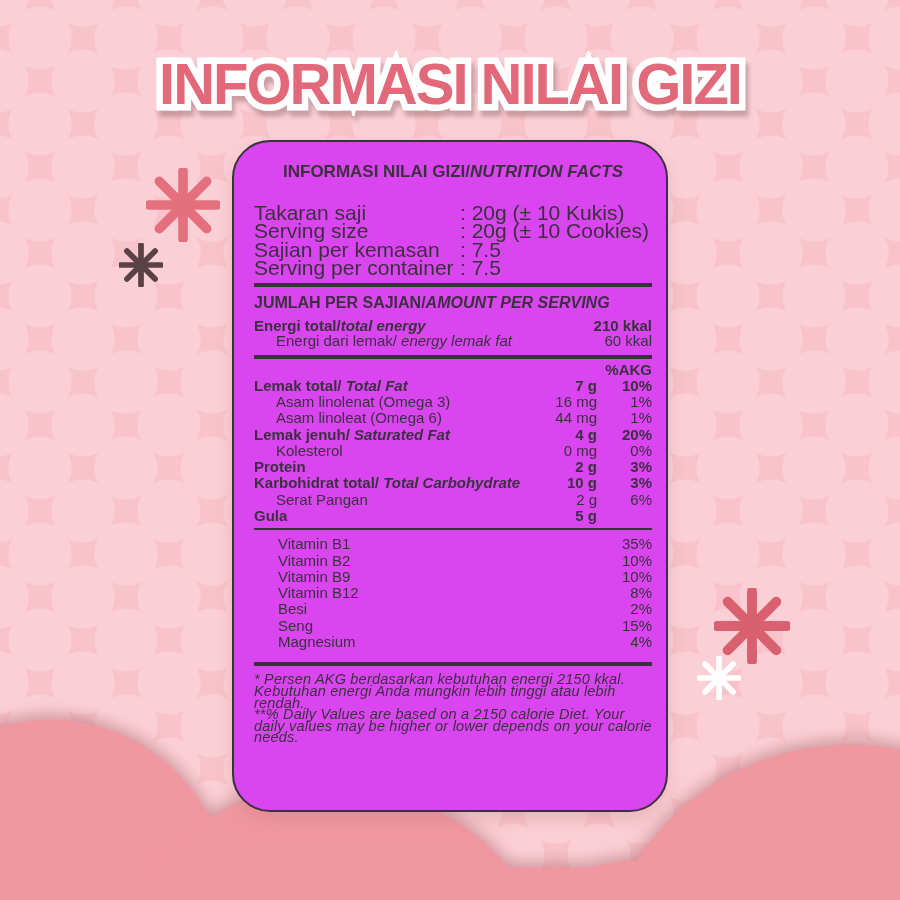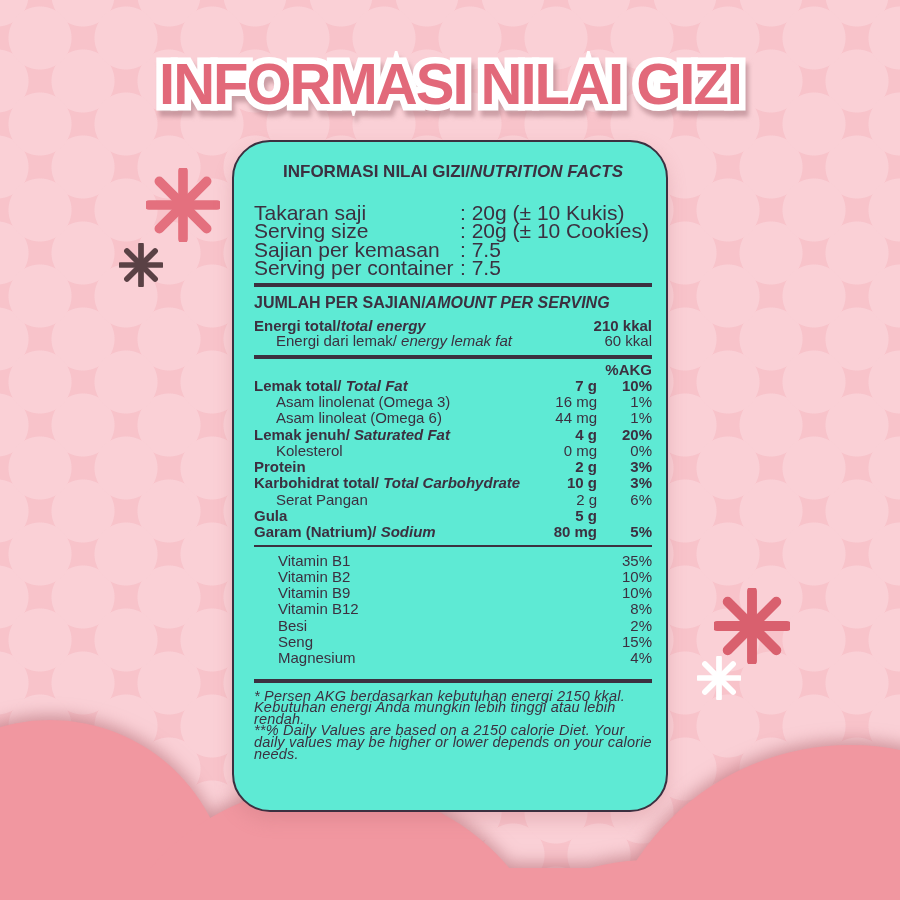--- a/index.html
+++ b/index.html
@@ -42,21 +42,21 @@
   .t-back {
     position:absolute; left:0; top:0; color:#ffffff;
     -webkit-text-stroke:13px #ffffff;
     filter:drop-shadow(3px 6px 2px rgba(164,116,124,.55));
   }
   .t-front { position:relative; color:#e2697a; }
 
   
   .card {
     position:absolute; left:232px; top:140px; width:436px; height:672px;
-    background:#5eead4; border:2.5px solid #3c3040; border-radius:38px;
+    background:#d946ef; border:2.5px solid #3c3040; border-radius:38px;
     padding:20px 14px 0 20px;
     box-shadow:0 8px 18px rgba(190,110,120,.28);
   }
   .card-header { text-align:center; font-size:17px; font-weight:bold; line-height:20px; }
   .en { font-style:italic; }
 
   .serving { margin-top:22px; }
   .srow { display:flex; font-size:21px; line-height:18.4px; }
   .slabel { width:206px; }
   .svalue { flex:1; }
@@ -234,25 +234,20 @@
     <div class="nrow indent">
       <span class="nname"><span>Serat Pangan</span></span>
       <span class="namt">2 g</span>
       <span class="npct">6%</span>
     </div>
     <div class="nrow bold">
       <span class="nname"><span>Gula</span></span>
       <span class="namt">5 g</span>
       <span class="npct"></span>
     </div>
-    <div class="nrow bold">
-      <span class="nname"><span>Garam (Natrium)/</span><span class="en"> Sodium</span></span>
-      <span class="namt">80 mg</span>
-      <span class="npct">5%</span>
-    </div>
   </div>
 
   <div class="hr2 d3"></div>
 
   <div class="vitamins">
     <div class="vrow">
       <span class="vname">Vitamin B1</span>
       <span class="vpct">35%</span>
     </div>
     <div class="vrow">

